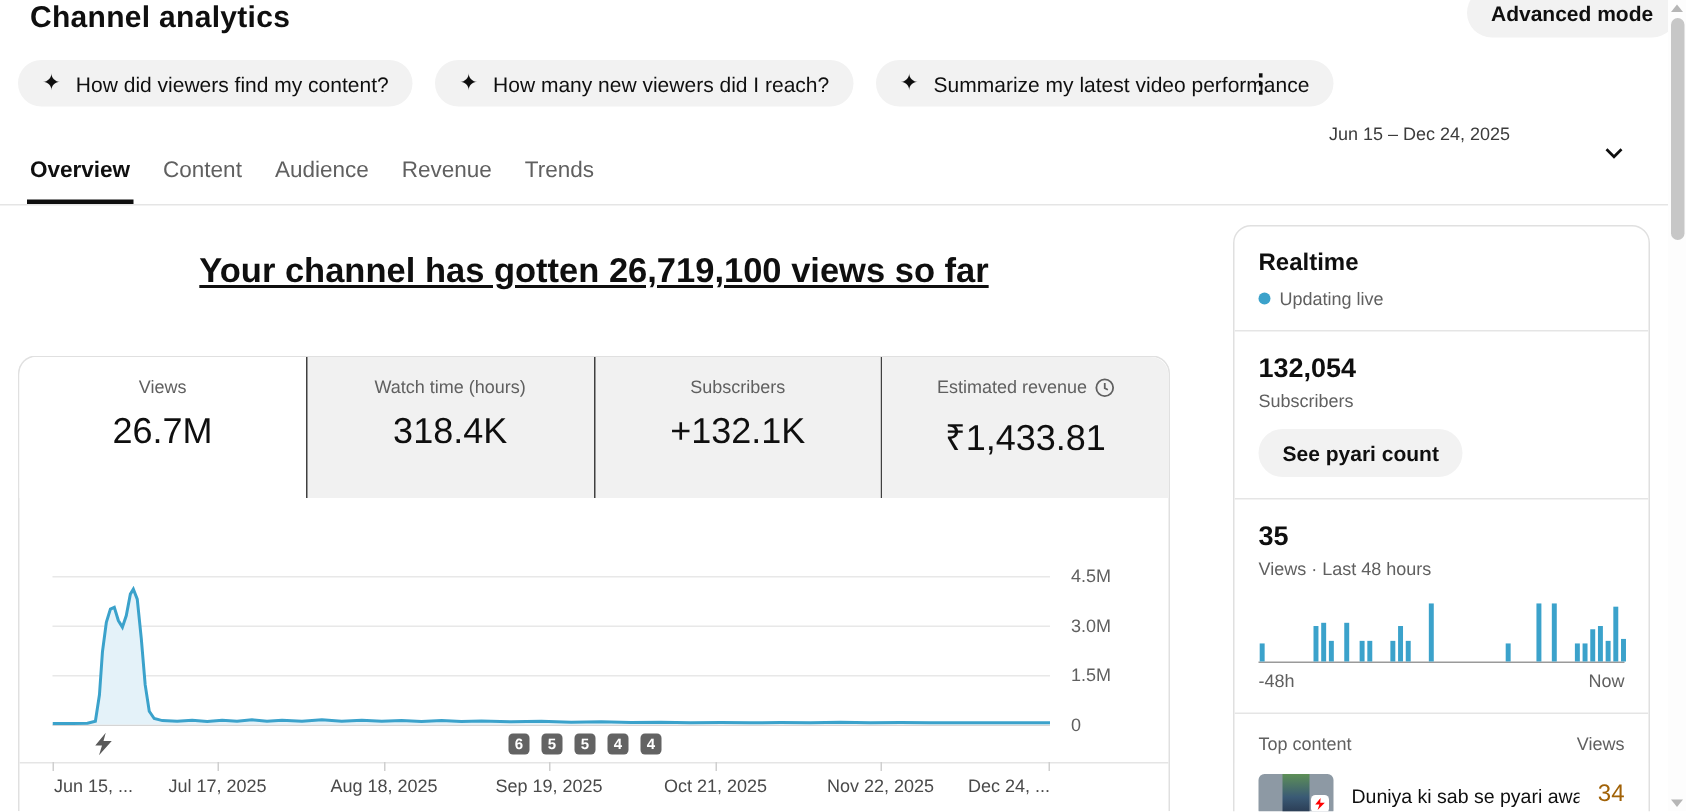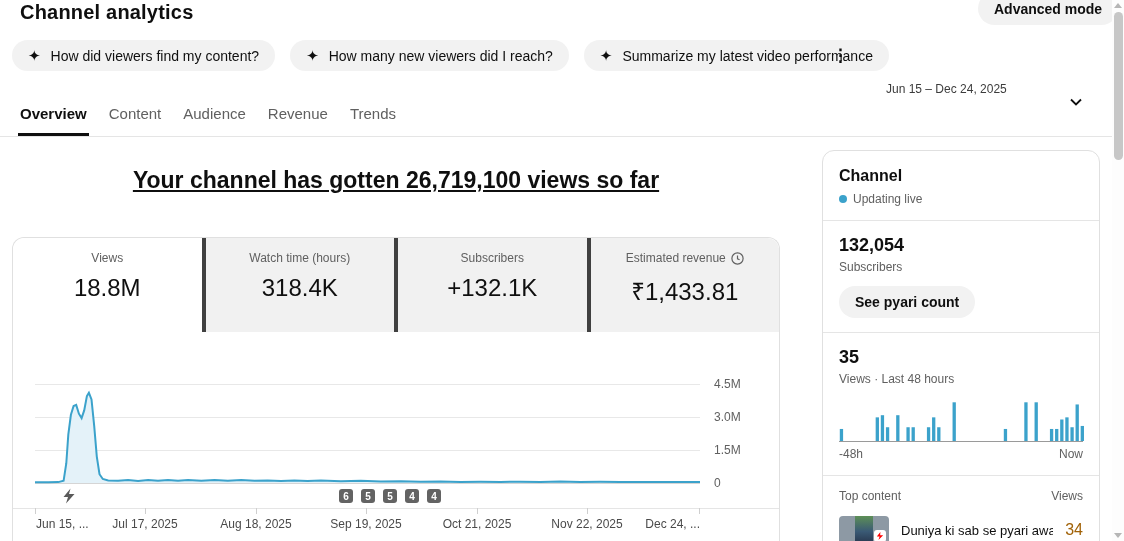--- a/index.html
+++ b/index.html
@@ -29,21 +29,21 @@
   .date-preset{font-size:15px;color:#0f0f0f;margin-top:3px;}
   .chev{position:absolute;left:1066px;top:92px;}
   
   .headline{position:absolute;left:12px;top:167px;width:768px;text-align:center;
             font-size:23px;font-weight:700;text-decoration:underline;}
   
   .main-card{position:absolute;left:12px;top:237px;width:768px;height:304px;
              border:1px solid #e0e0e0;border-bottom:none;border-radius:12px 12px 0 0;background:#fff;box-sizing:border-box;}
   .metric-row{display:flex;height:94px;}
   .mcard{flex:1;display:flex;flex-direction:column;align-items:center;padding-top:13px;
-         background:#f1f1f1;border-left:4px solid #404040;cursor:pointer;}
+         background:#f1f1f1;border-left:1px solid #404040;cursor:pointer;}
   .mcard:first-child{border-left:none;border-radius:12px 0 0 0;}
   .mcard:last-child{border-radius:0 12px 0 0;}
   .mcard.selected{background:#fff;}
   .mlabel{font-size:12px;color:#606060;display:flex;align-items:center;gap:5px;}
   .mvalue{font-size:24px;color:#0f0f0f;margin-top:9px;}
   
   .gridline{position:absolute;left:35px;width:665px;height:1px;background:#e8e8e8;}
   .zeroline{background:#d5d5d5;}
   .chart-svg{position:absolute;left:35px;top:372px;}
   .ylab{position:absolute;left:714px;font-size:12px;color:#606060;}
@@ -124,21 +124,21 @@
   <svg class="chev" width="20" height="20" viewBox="0 0 20 20">
     <polyline points="5,7.5 10,12.5 15,7.5" fill="none" stroke="#0f0f0f" stroke-width="1.8"></polyline>
   </svg>
 
   <div class="headline">Your channel has gotten 26,719,100 views so far</div>
 
   <div class="main-card">
     <div class="metric-row">
       <div class="mcard selected">
         <div class="mlabel">Views</div>
-        <div class="mvalue">18.8M</div>
+        <div class="mvalue">26.7M</div>
       </div>
       <div class="mcard">
         <div class="mlabel">Watch time (hours)</div>
         <div class="mvalue">318.4K</div>
       </div>
       <div class="mcard">
         <div class="mlabel">Subscribers</div>
         <div class="mvalue">+132.1K</div>
       </div>
       <div class="mcard">
@@ -187,21 +187,21 @@
   <div class="xlab" style="left:36px">Jun 15, ...</div>
   <div class="xlab" style="left:145px;transform:translateX(-50%)">Jul 17, 2025</div>
   <div class="xlab" style="left:256px;transform:translateX(-50%)">Aug 18, 2025</div>
   <div class="xlab" style="left:366px;transform:translateX(-50%)">Sep 19, 2025</div>
   <div class="xlab" style="left:477px;transform:translateX(-50%)">Oct 21, 2025</div>
   <div class="xlab" style="left:587px;transform:translateX(-50%)">Nov 22, 2025</div>
   <div class="xlab" style="left:700px;transform:translateX(-100%)">Dec 24, ...</div>
 
   <div class="rt-card">
     <div class="rt-pad">
-      <div class="rt-title">Channel</div>
+      <div class="rt-title">Realtime</div>
       <div class="rt-live">
         <span class="live-dot"></span>
         <span>Updating live</span>
       </div>
     </div>
     <div class="rt-div"></div>
     <div class="rt-pad">
       <div class="rt-big">132,054</div>
       <div class="rt-sub">Subscribers</div>
       <button class="live-btn">See pyari count</button>

